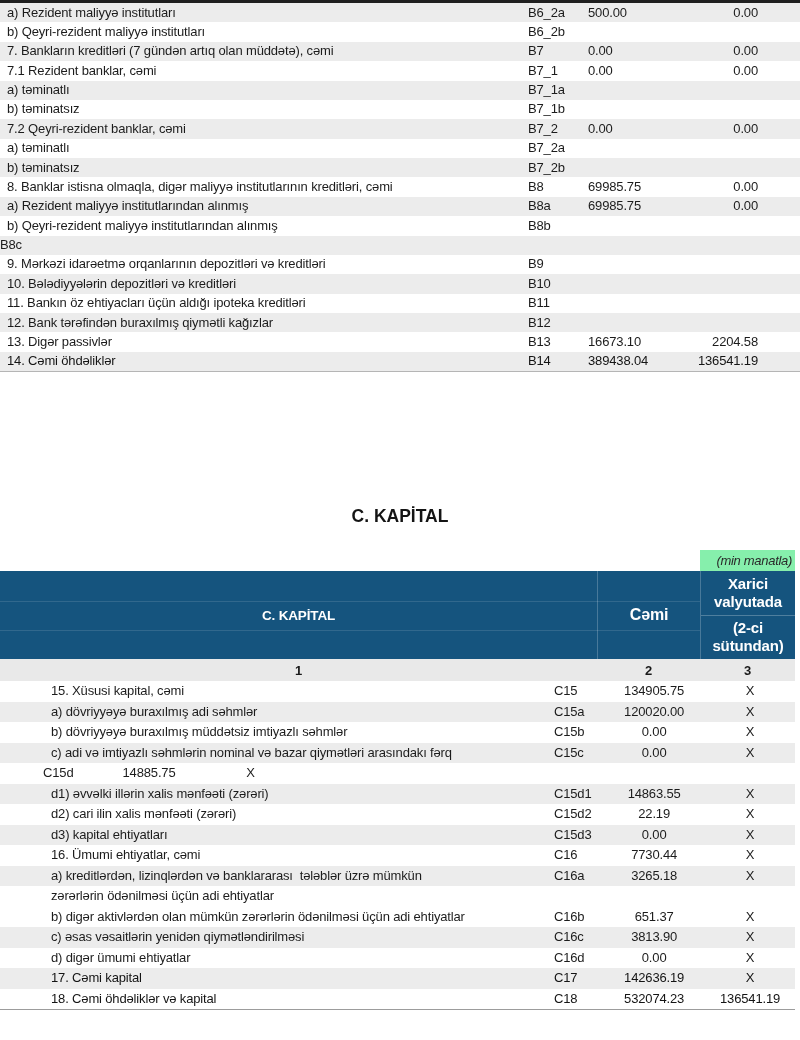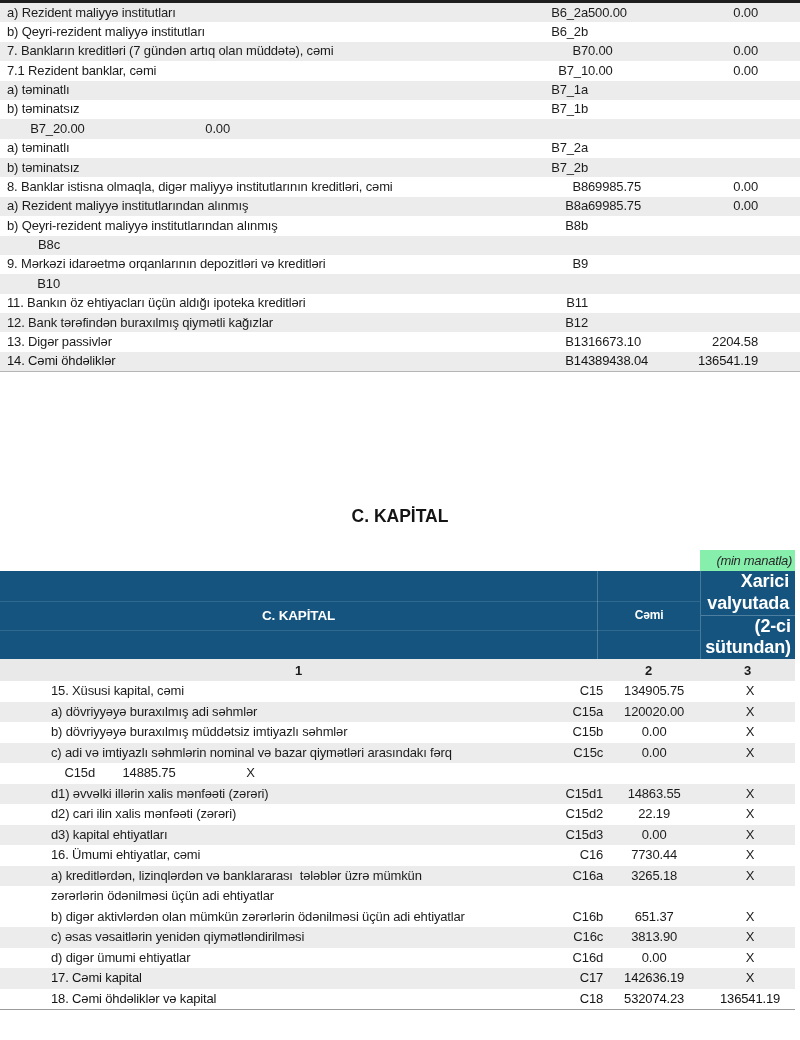--- a/index.html
+++ b/index.html
@@ -8,21 +8,21 @@
     font-family:"Liberation Sans", sans-serif;
     color:#1c1c1c; overflow:hidden; letter-spacing:-0.15px;
   }
   .page { position:relative; width:800px; height:1040px; }
 
   
   .t-row { display:flex; align-items:center; font-size:13px; line-height:1.1; }
   .t-row.shade { background:#ececec; }
   .t-row.bold { font-weight:normal; color:#141414; }
   .c-label { white-space:pre; overflow:hidden; padding-left:8px; box-sizing:border-box; }
-  .c-code  { text-align:right; }
+  .c-code  { text-align:left; }
   .c-total { box-sizing:border-box; }
   .c-fx    { box-sizing:border-box; }
 
   
   .liab { width:800px; border-top:3px solid #1f1f1f; }
   .liab .t-row { height:19.38px; }
   .liab .c-label { width:528px;padding-left:7px; }
   .liab .c-code  { width:60px; }
   .liab .c-total { width:72px; text-align:left; padding-right:2px; }
   .liab .c-fx    { width:100px; text-align:right; padding-right:2px; }
@@ -43,26 +43,26 @@
     display:flex; align-items:center; justify-content:flex-end;
     font-style:italic; font-size:13px; color:#2a2a2a; padding-right:3px; box-sizing:border-box;
     letter-spacing:-0.3px;
   }
 
   
   .cap-header { position:relative; width:795px; height:88px; background:#15547e; display:flex; color:#ffffff; }
   .ch-col1 { width:597px; display:flex; align-items:center; justify-content:center;
              font-weight:bold; font-size:13.5px; box-sizing:border-box; }
   .ch-col2 { width:103px; display:flex; align-items:center; justify-content:center;
-             font-weight:bold; font-size:12px; border-left:1px solid rgba(255,255,255,0.22); box-sizing:border-box; }
+             font-weight:bold; font-size:16px; border-left:1px solid rgba(255,255,255,0.22); box-sizing:border-box; }
   .ch-col3 { width:95px; display:flex; flex-direction:column;
              border-left:1px solid rgba(255,255,255,0.22); box-sizing:border-box; }
   .ch-c3a, .ch-c3b {
-    flex:1; display:flex; align-items:center; justify-content:center; text-align:right;
-    font-weight:bold; font-size:18px; line-height:1.2; padding:0 6px;
+    flex:1; display:flex; align-items:center; justify-content:center; text-align:center;
+    font-weight:bold; font-size:15px; line-height:1.2; padding:0 6px;
   }
   .ch-c3b { border-top:1px solid rgba(255,255,255,0.25); }
   .ch-gridline { position:absolute; left:0; width:700px; height:1px; background:rgba(255,255,255,0.12); }
   .ch-gl-a { top:30px; } .ch-gl-b { top:59px; }
 
   
   .num-row { width:795px; height:22px; background:#e9e9e9; display:flex; align-items:center;
              font-weight:bold; font-size:13px; color:#1a1a1a; }
   .num-1 { width:597px; text-align:center; }
   .num-2 { width:103px; text-align:center; }
@@ -119,20 +119,21 @@
         <div class="c-spacer"></div>
       </div>
       <div class="t-row">
         <div class="c-label">b) təminatsız</div>
         <div class="c-code">B7_1b</div>
         <div class="c-total"></div>
         <div class="c-fx"></div>
         <div class="c-spacer"></div>
       </div>
       <div class="t-row shade">
+        <div class="c-label">7.2 Qeyri-rezident banklar, cəmi</div>
         <div class="c-code">B7_2</div>
         <div class="c-total">0.00</div>
         <div class="c-fx">0.00</div>
         <div class="c-spacer"></div>
       </div>
       <div class="t-row">
         <div class="c-label">a) təminatlı</div>
         <div class="c-code">B7_2a</div>
         <div class="c-total"></div>
         <div class="c-fx"></div>
@@ -173,20 +174,21 @@
         <div class="c-spacer"></div>
       </div>
       <div class="t-row">
         <div class="c-label">9. Mərkəzi idarəetmə orqanlarının depozitləri və kreditləri</div>
         <div class="c-code">B9</div>
         <div class="c-total"></div>
         <div class="c-fx"></div>
         <div class="c-spacer"></div>
       </div>
       <div class="t-row shade">
+        <div class="c-label">10. Bələdiyyələrin depozitləri və kreditləri</div>
         <div class="c-code">B10</div>
         <div class="c-total"></div>
         <div class="c-fx"></div>
         <div class="c-spacer"></div>
       </div>
       <div class="t-row">
         <div class="c-label">11. Bankın öz ehtiyacları üçün aldığı ipoteka kreditləri</div>
         <div class="c-code">B11</div>
         <div class="c-total"></div>
         <div class="c-fx"></div>

